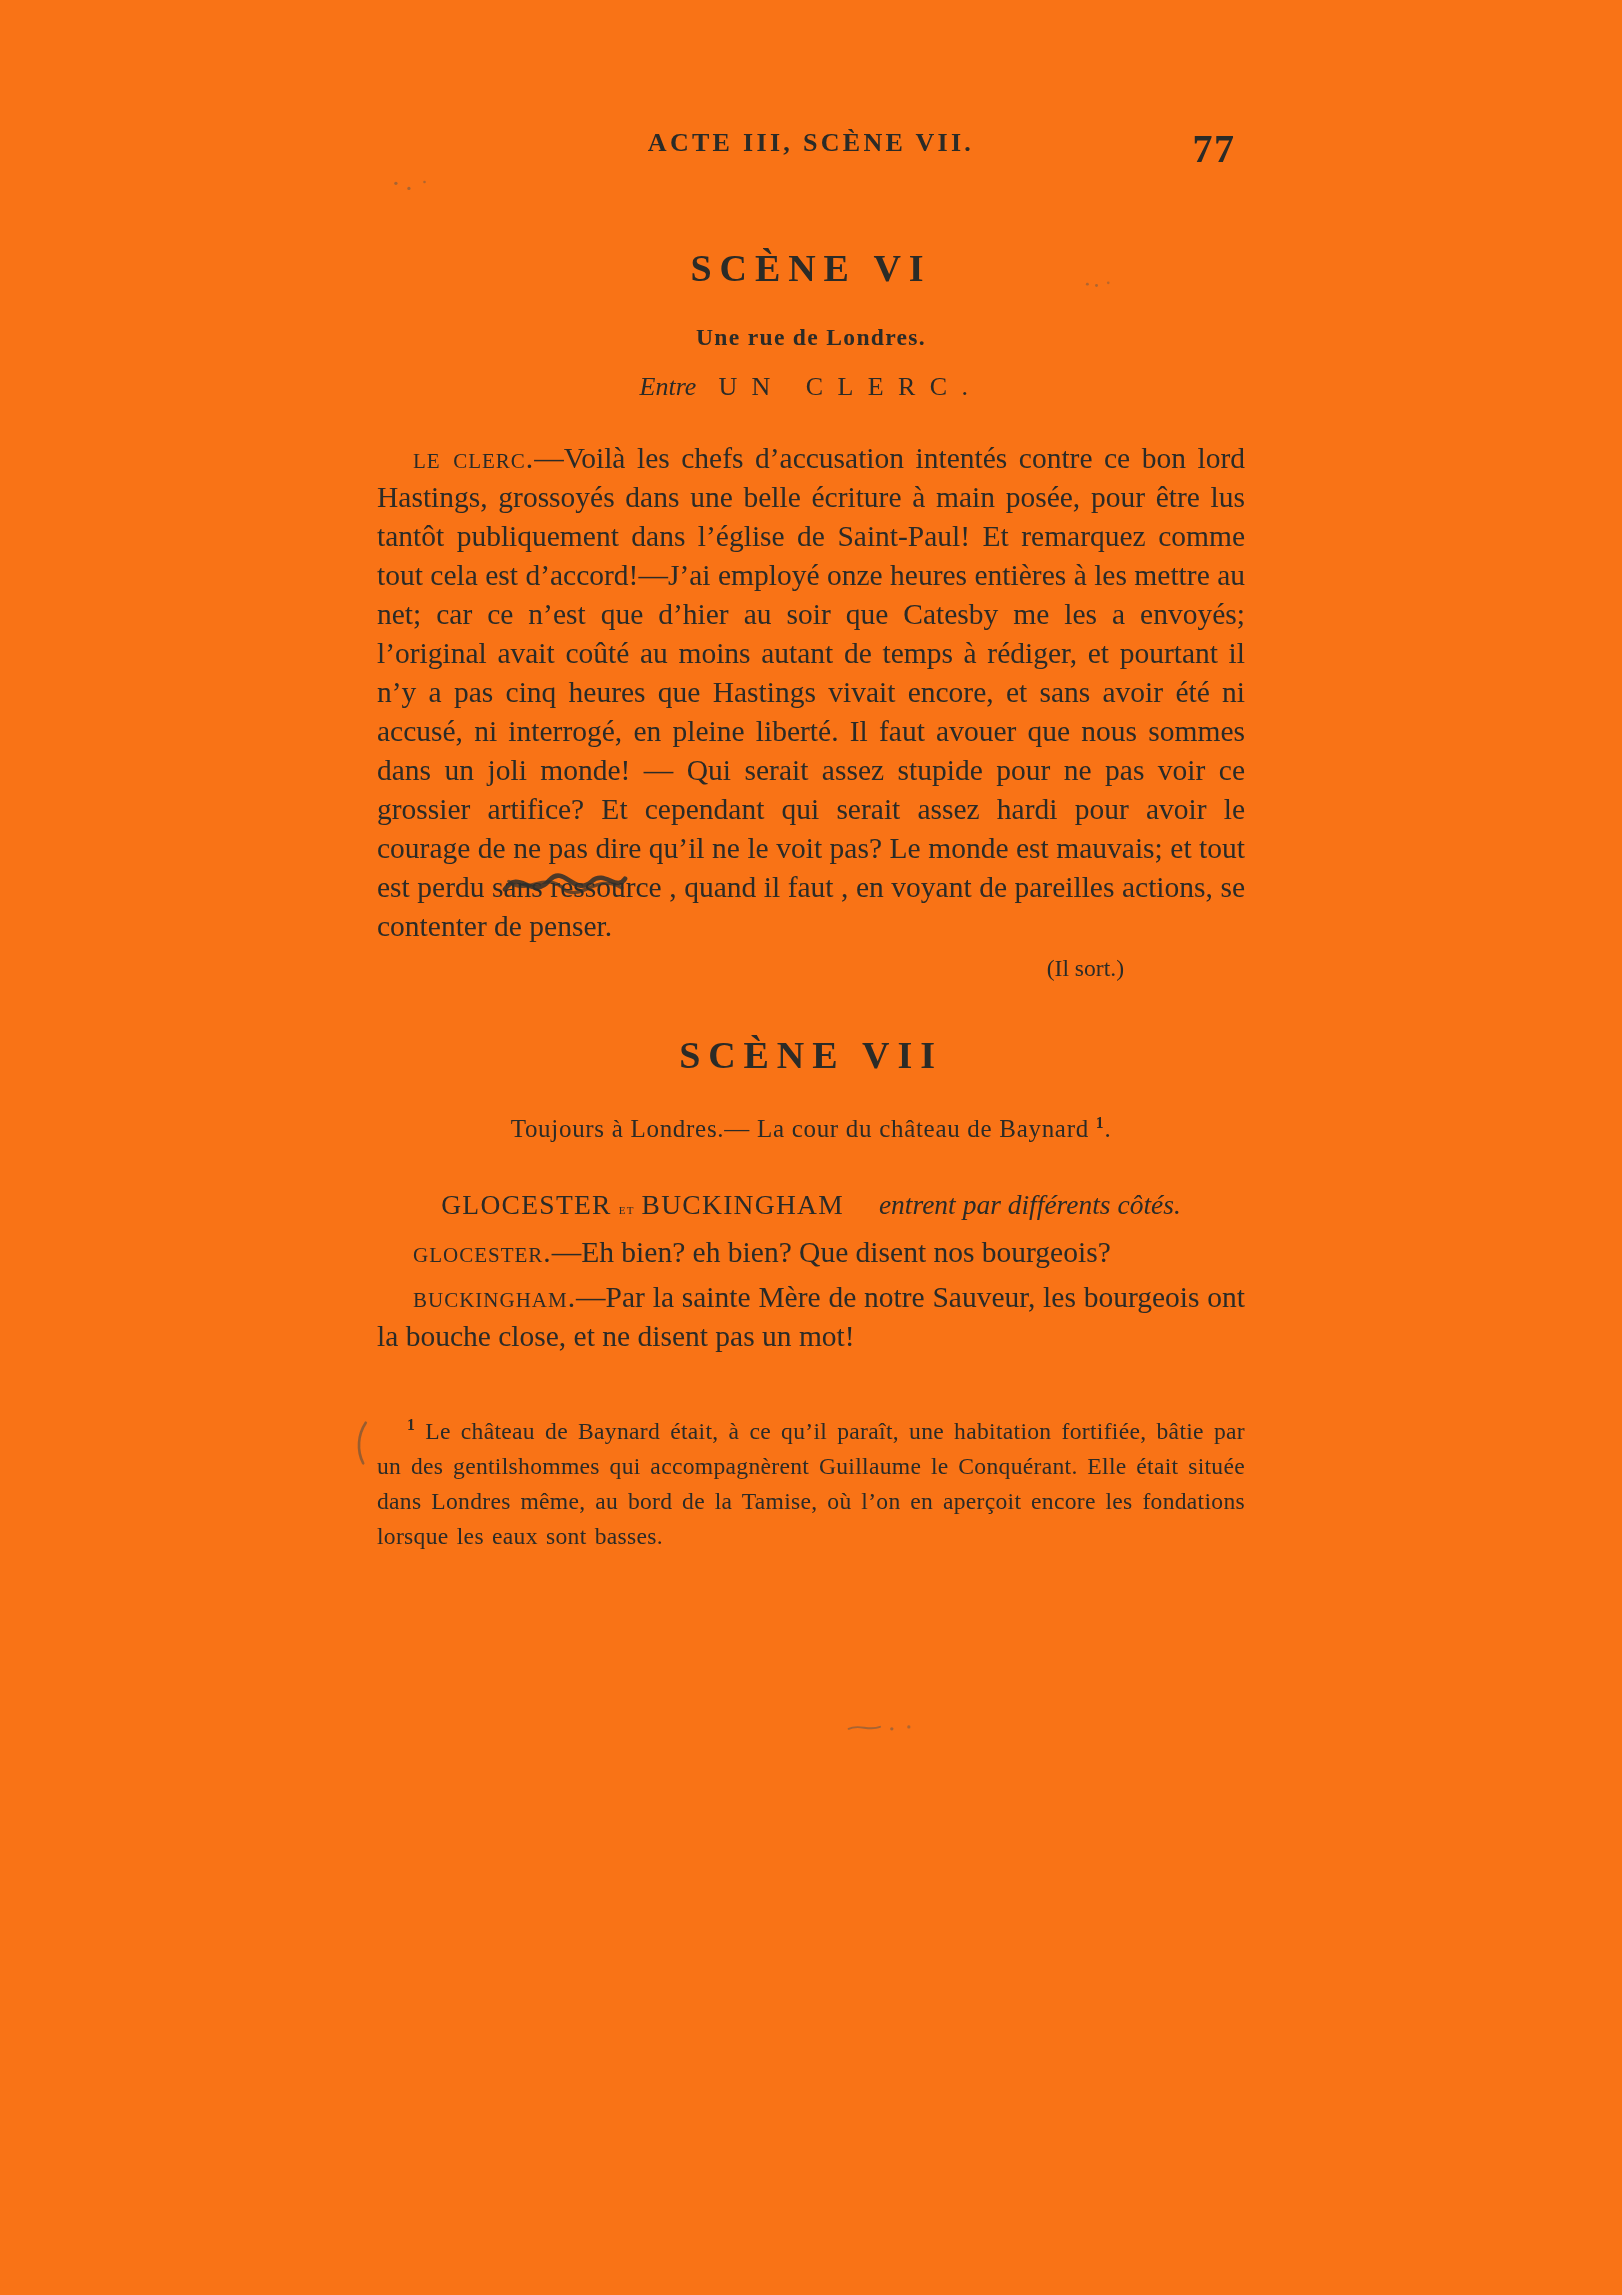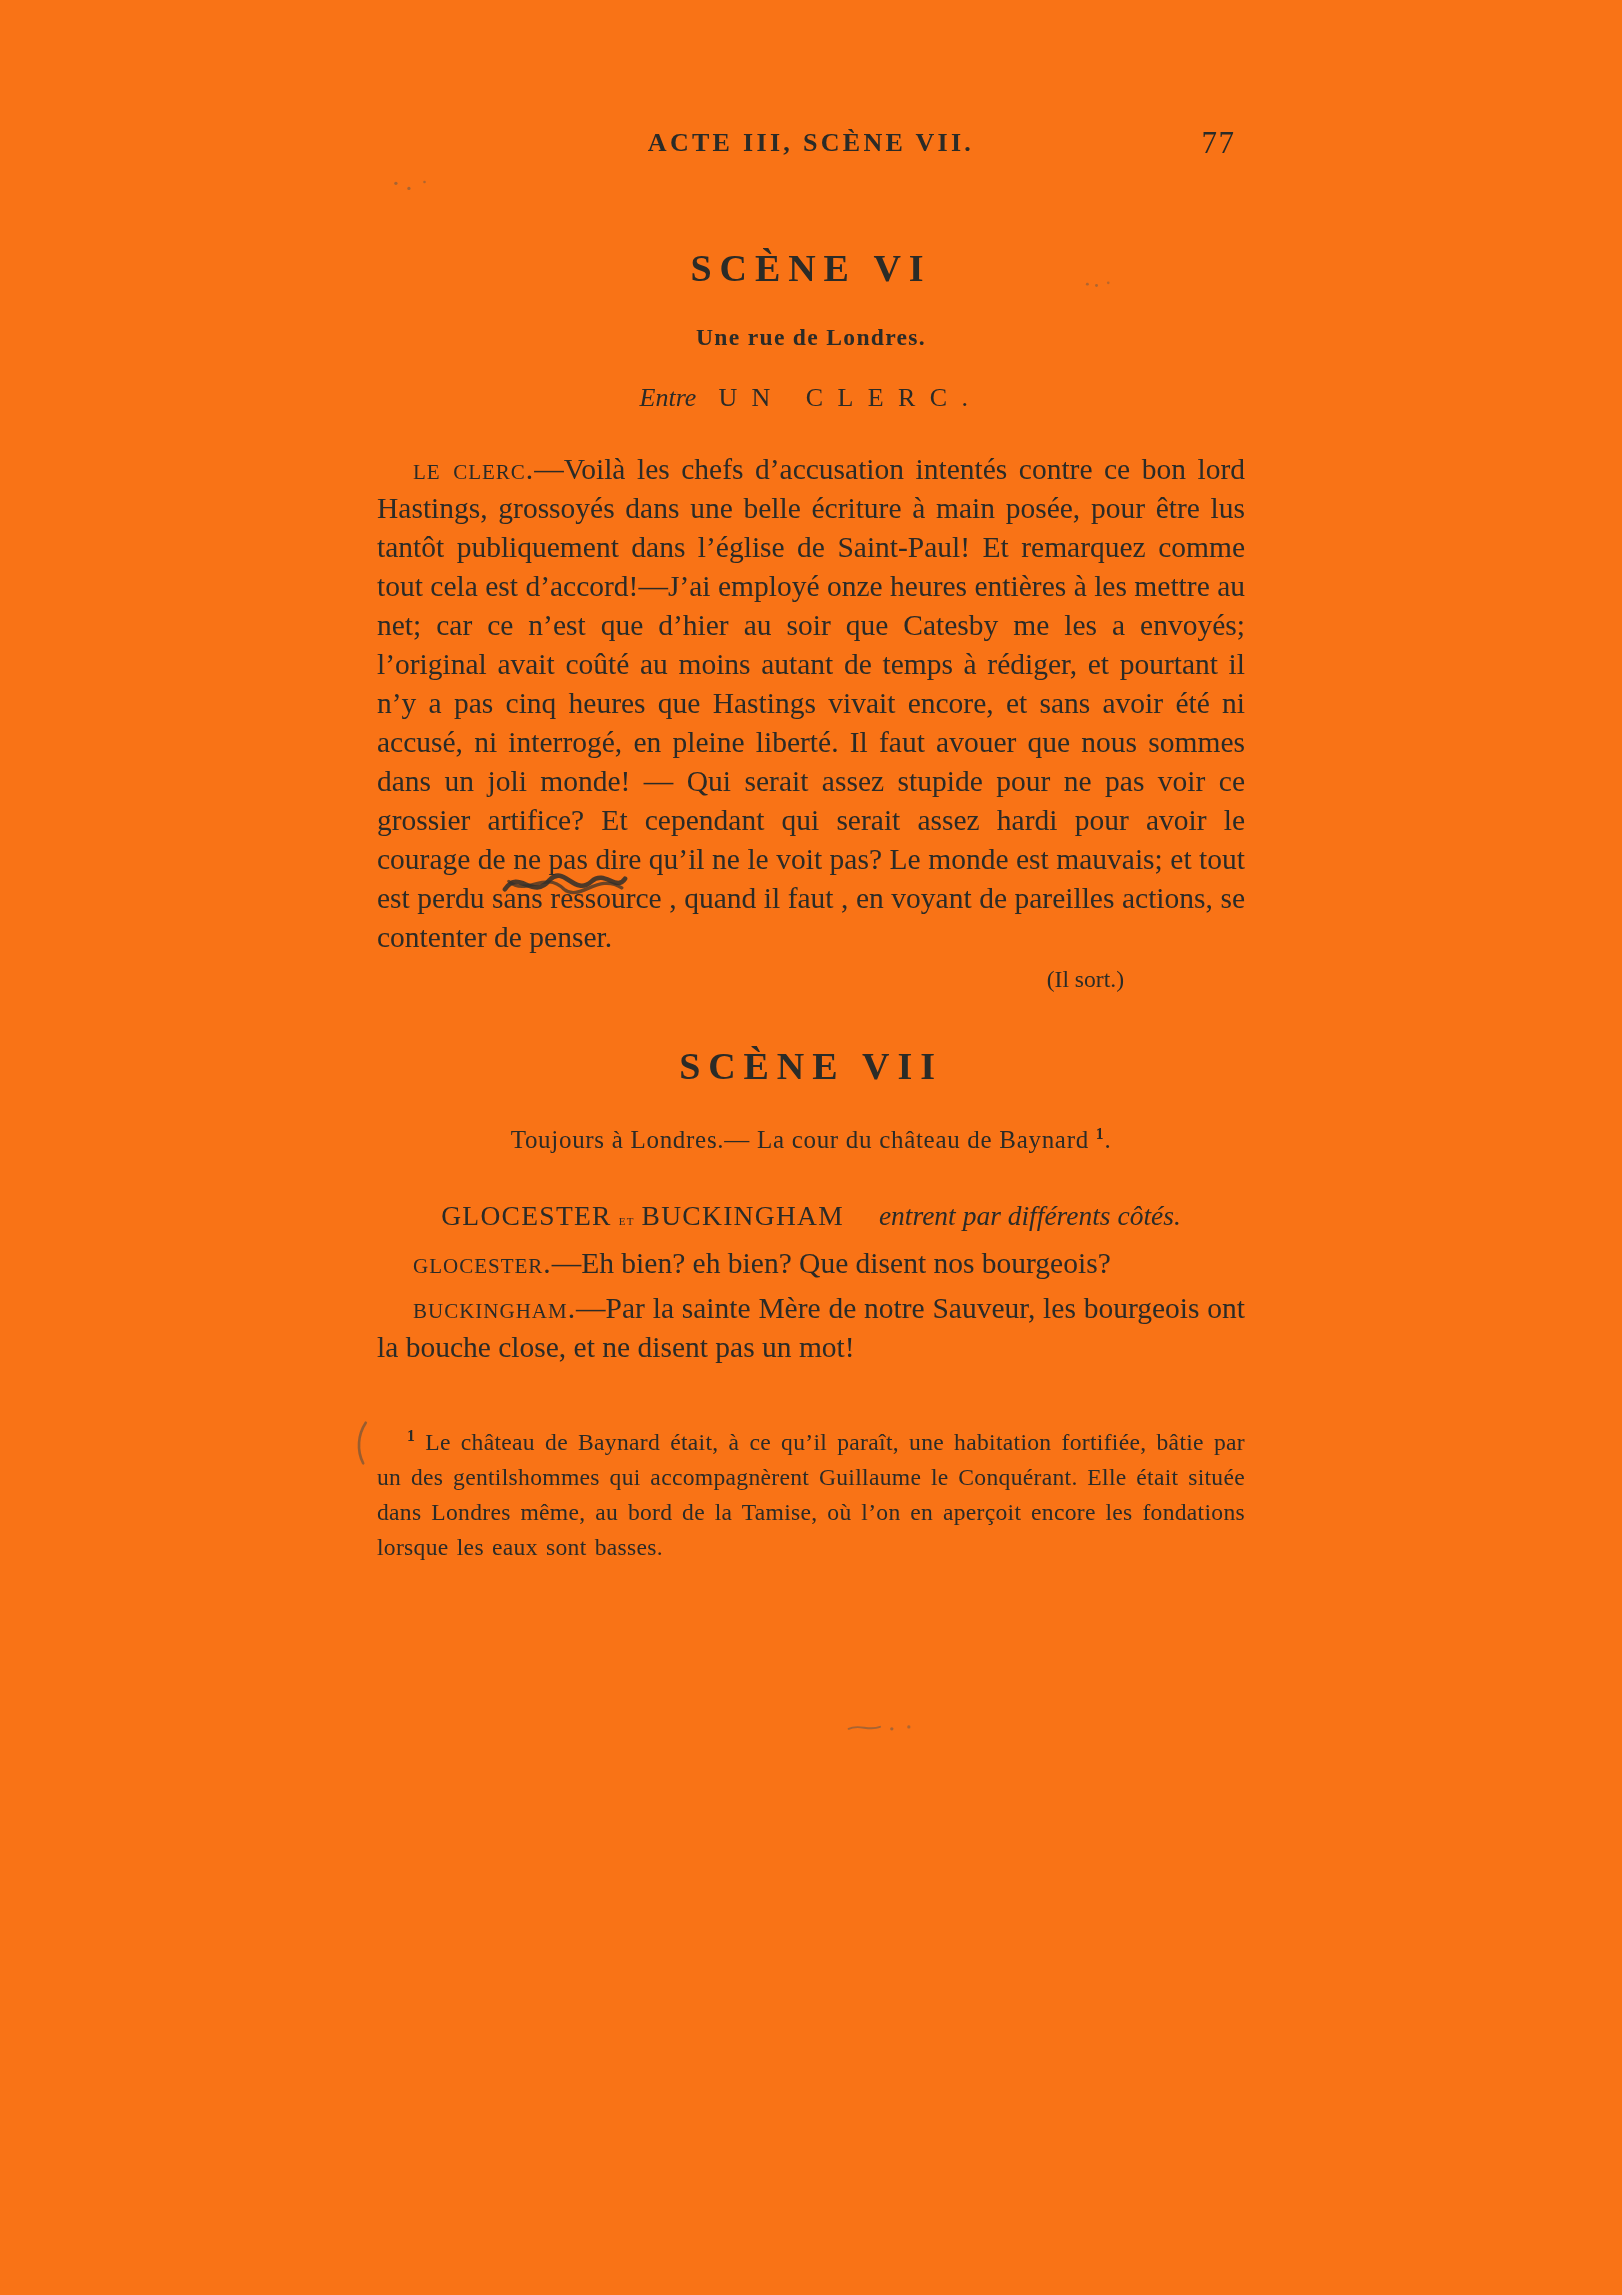--- a/index.html
+++ b/index.html
@@ -32,22 +32,22 @@
   .head-title {
     display: inline-block;
     font-weight: bold;
     font-size: 26px;
     letter-spacing: 3.3px;
   }
   .page-number {
     position: absolute;
     right: 9.8px;
     top: -2.6px;
-    font-weight: normal;
-    font-size: 31px;
+    font-weight: bold;
+    font-size: 40px;
     letter-spacing: 1.3px;
   }
 
   
   .scene-title {
     margin: 0;
     text-align: center;
     font-size: 38px;
     font-weight: 700;
     letter-spacing: 7.9px;
@@ -70,21 +70,21 @@
     letter-spacing: 0.7px;
   }
   .setting2 sup, .footnote sup {
     font-size: 15.7px;
     font-weight: bold;
     vertical-align: super;
     line-height: 0;
   }
 
   .entrance {
-    margin: 32px 0 0 0;
+    margin: 21px 0 0 0;
     text-align: center;
     font-size: 26px;
   }
   .entrance .ital {
     font-style: italic;
     margin-right: 22px;
   }
   .spaced-caps {
     letter-spacing: 14.4px;
   }

